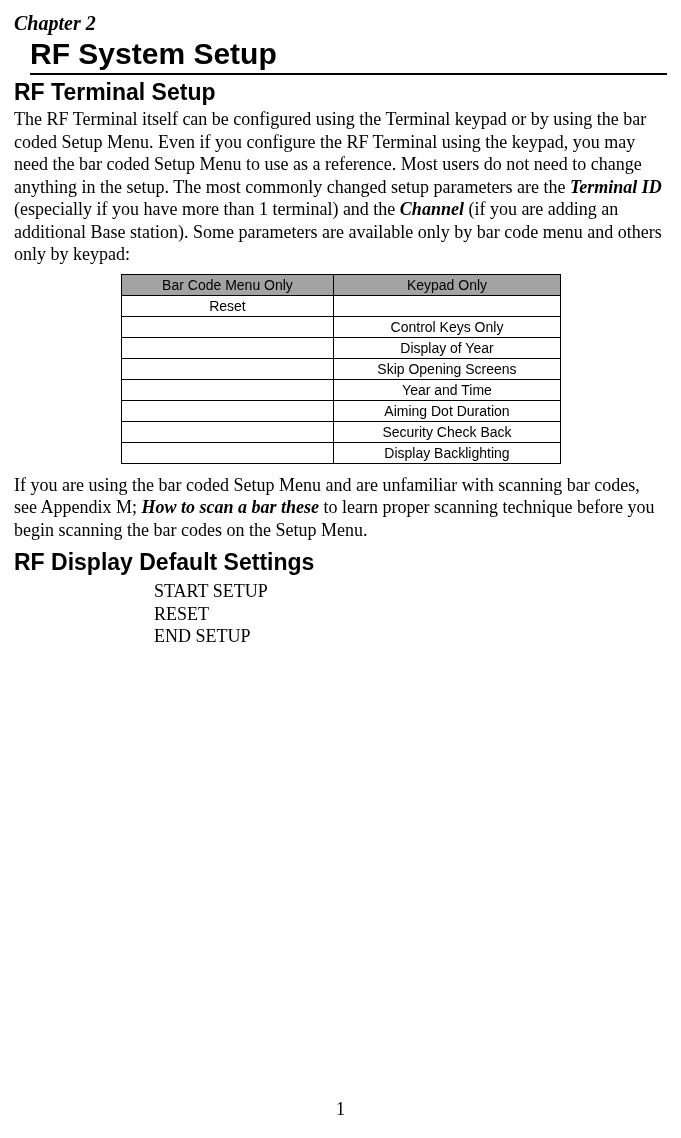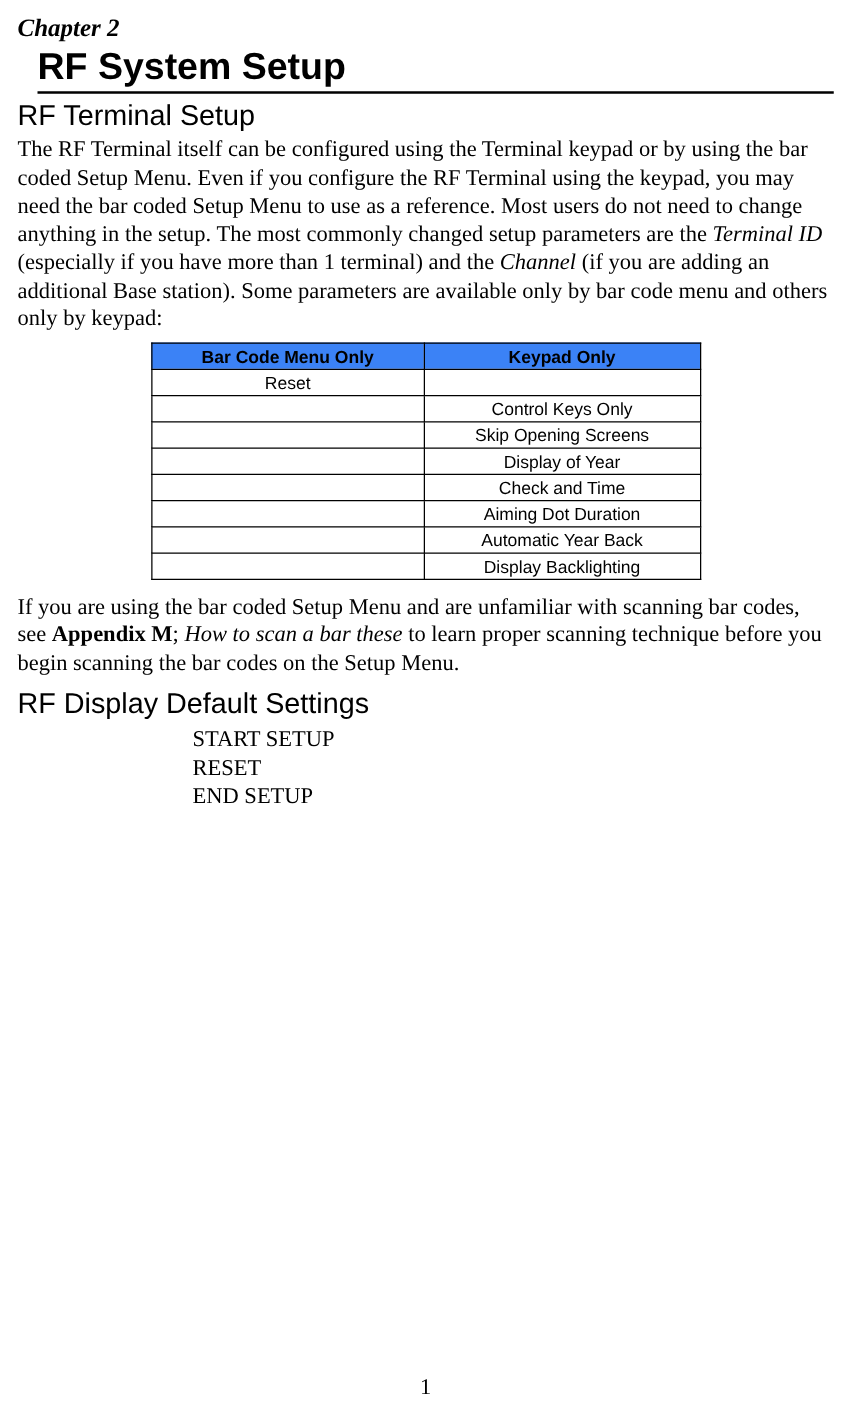--- a/index.html
+++ b/index.html
@@ -27,56 +27,56 @@
   .h1 {
     font-family: Arial, Helvetica, sans-serif;
     font-weight: bold;
     font-size: 30px;
     margin: 0 0 2px 16px;
     padding-bottom: 2px;
     border-bottom: 2px solid #000;
   }
   .h2 {
     font-family: Arial, Helvetica, sans-serif;
-    font-weight: normal;
+    font-weight: bold;
     font-size: 23px;
     margin: 4px 0 2px 0;
   }
   .para {
     font-family: "Times New Roman", Times, serif;
     font-size: 18px;
     line-height: 1.25;
     margin: 2px 0 8px 0;
   }
   .para-indent {
     padding-left: 32px;
   }
-  .em { font-style: italic; }
-  .bold { font-weight: bold; }
+  .em { font-style: italic; font-weight: bold; }
+  .bold { font-weight: normal; }
   .tbl-wrap {
     display: flex;
     justify-content: center;
     margin: 8px 0 10px 0;
   }
   table.cfg {
     border-collapse: collapse;
     font-family: Arial, Helvetica, sans-serif;
     font-size: 14px;
     width: 440px;
   }
   table.cfg th, table.cfg td {
     border: 1px solid #000;
     text-align: center;
     padding: 1px 4px;
     vertical-align: middle;
     height: 18px;
   }
   table.cfg th {
-    background: #3b82f6;
-    font-weight: bold;
+    background: #a3a3a3;
+    font-weight: normal;
   }
   .seq {
     font-family: "Times New Roman", Times, serif;
     font-size: 18px;
     padding-left: 140px;
     line-height: 1.25;
     margin-top: 4px;
   }
   .page-num {
     position: absolute;
@@ -113,37 +113,37 @@
       <tr>
         <td>Reset</td>
         <td></td>
       </tr>
       <tr>
         <td></td>
         <td>Control Keys Only</td>
       </tr>
       <tr>
         <td></td>
+        <td>Display of Year</td>
+      </tr>
+      <tr>
+        <td></td>
         <td>Skip Opening Screens</td>
       </tr>
       <tr>
         <td></td>
-        <td>Display of Year</td>
-      </tr>
-      <tr>
-        <td></td>
-        <td>Check and Time</td>
+        <td>Year and Time</td>
       </tr>
       <tr>
         <td></td>
         <td>Aiming Dot Duration</td>
       </tr>
       <tr>
         <td></td>
-        <td>Automatic Year Back</td>
+        <td>Security Check Back</td>
       </tr>
       <tr>
         <td></td>
         <td>Display Backlighting</td>
       </tr>
     </tbody>
       </table>
   </div>
 
   <p class="para">

